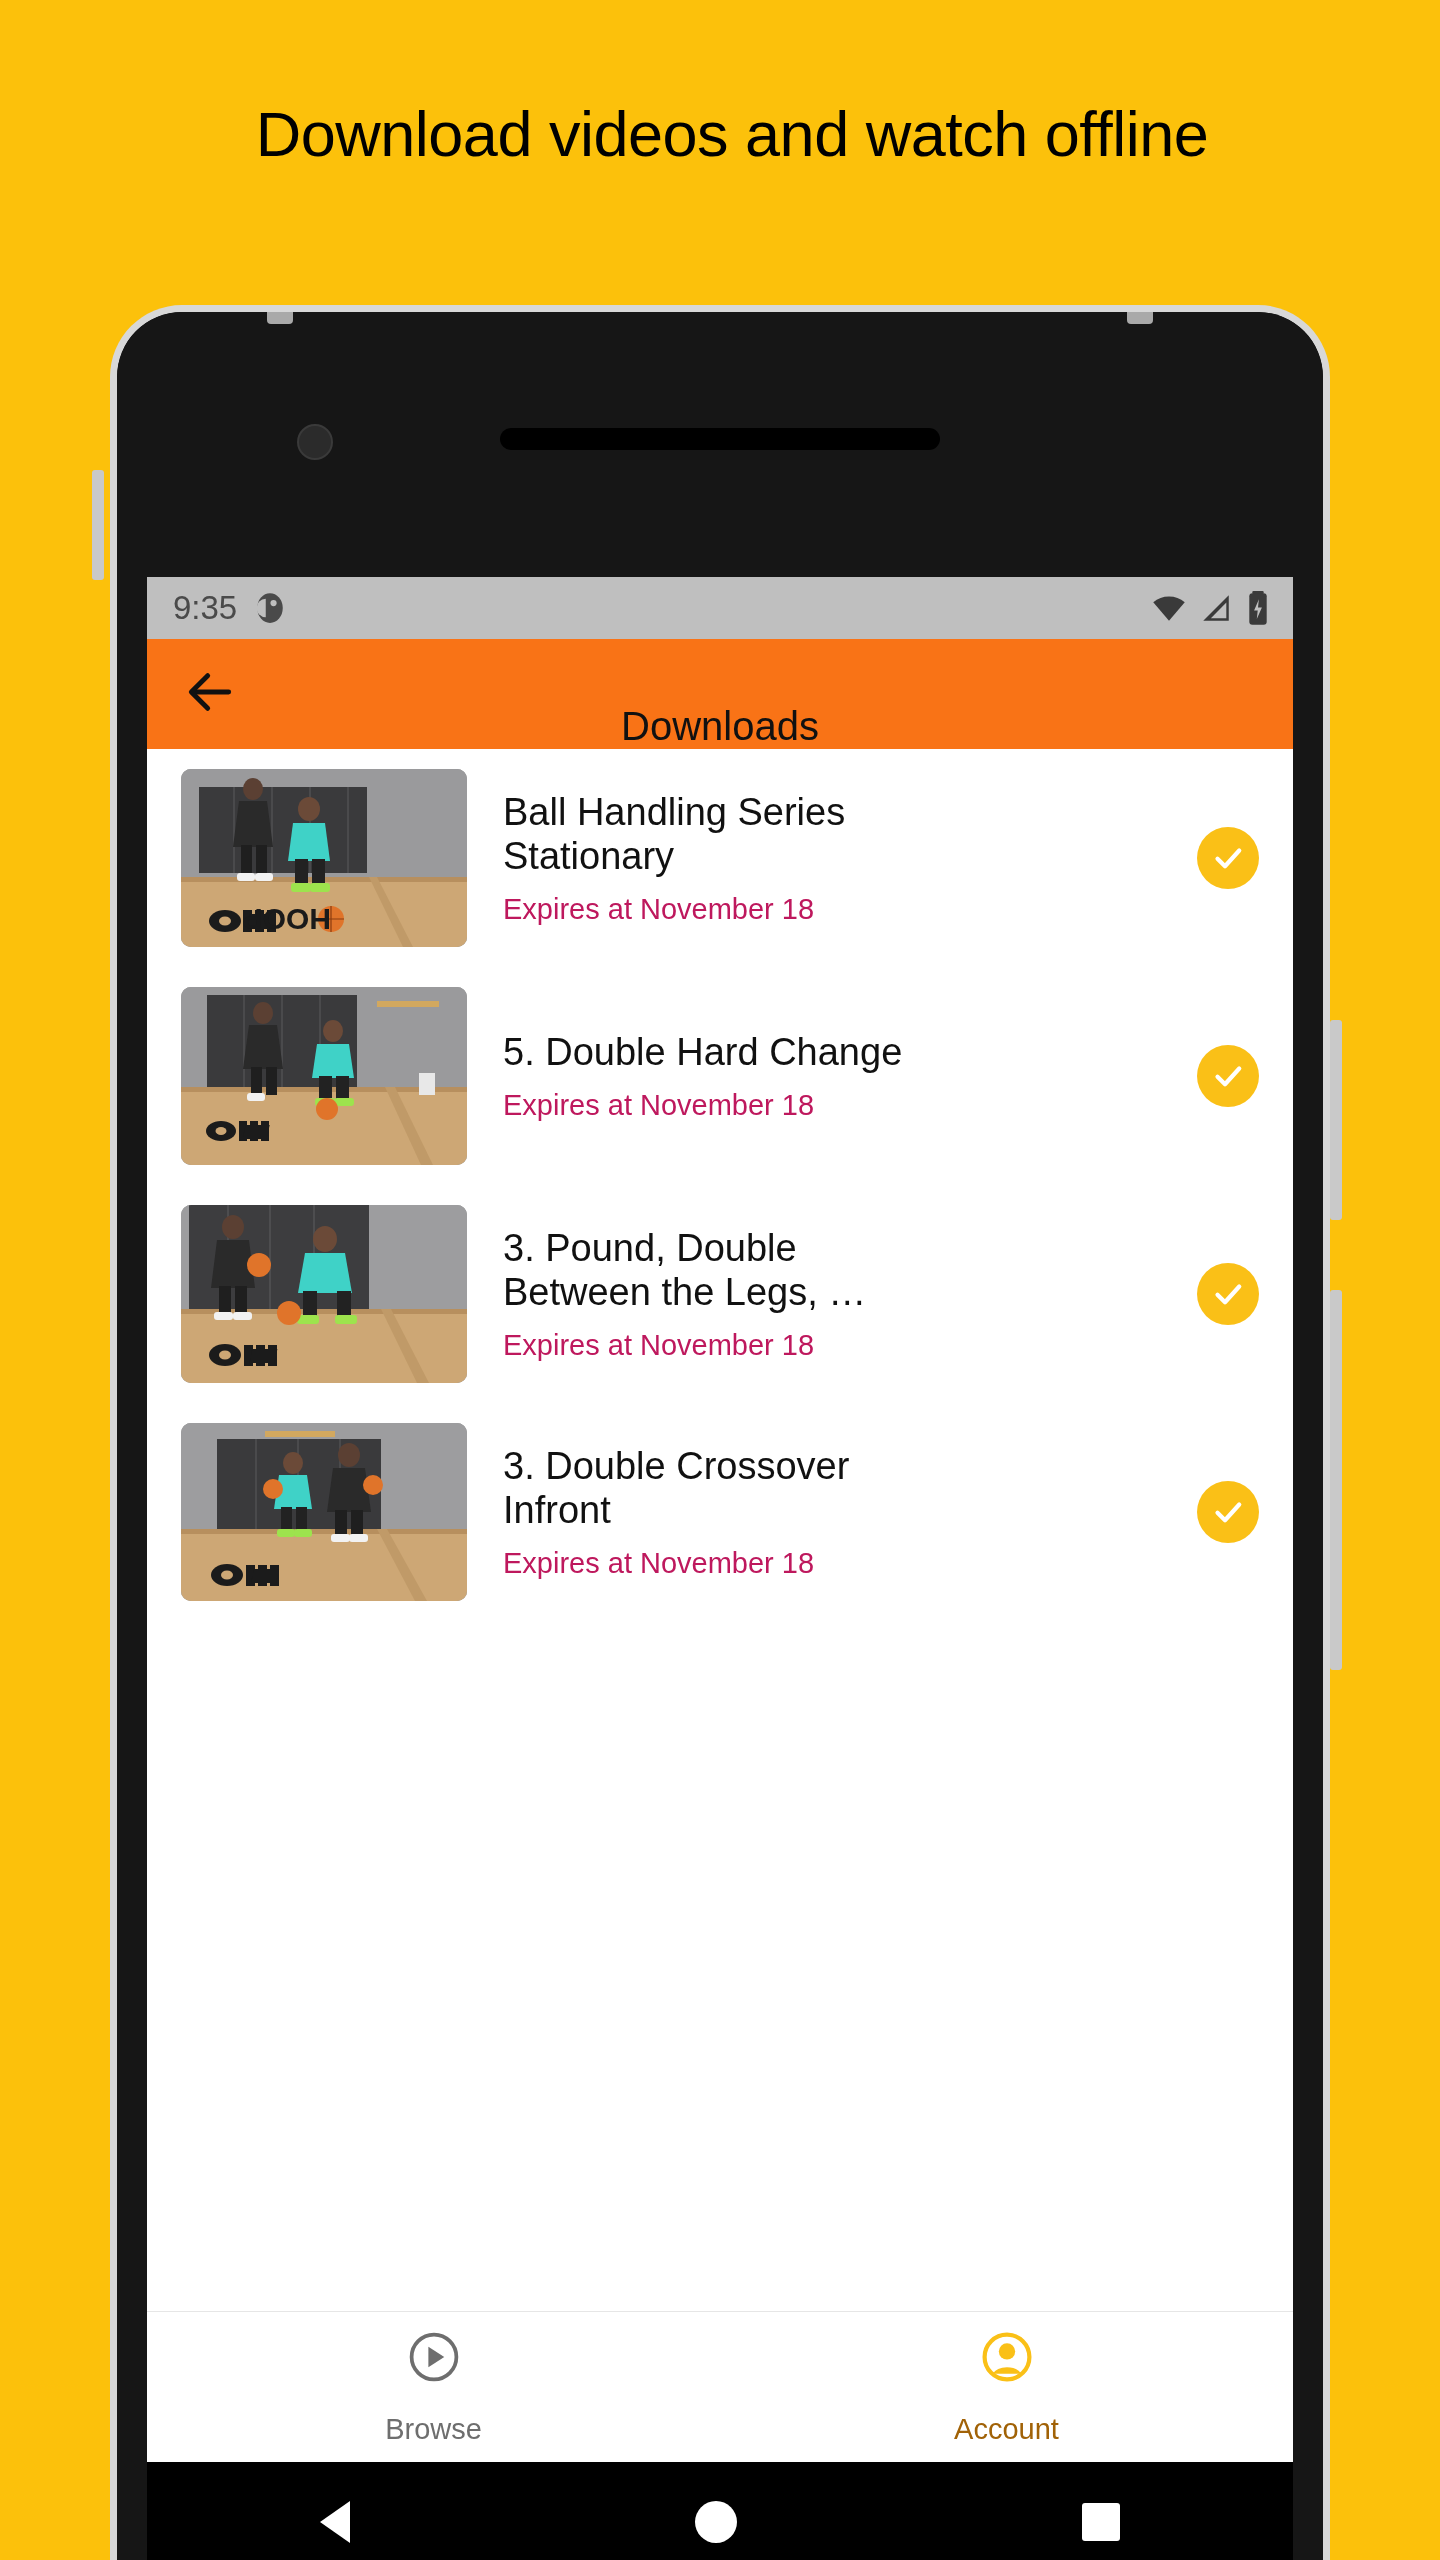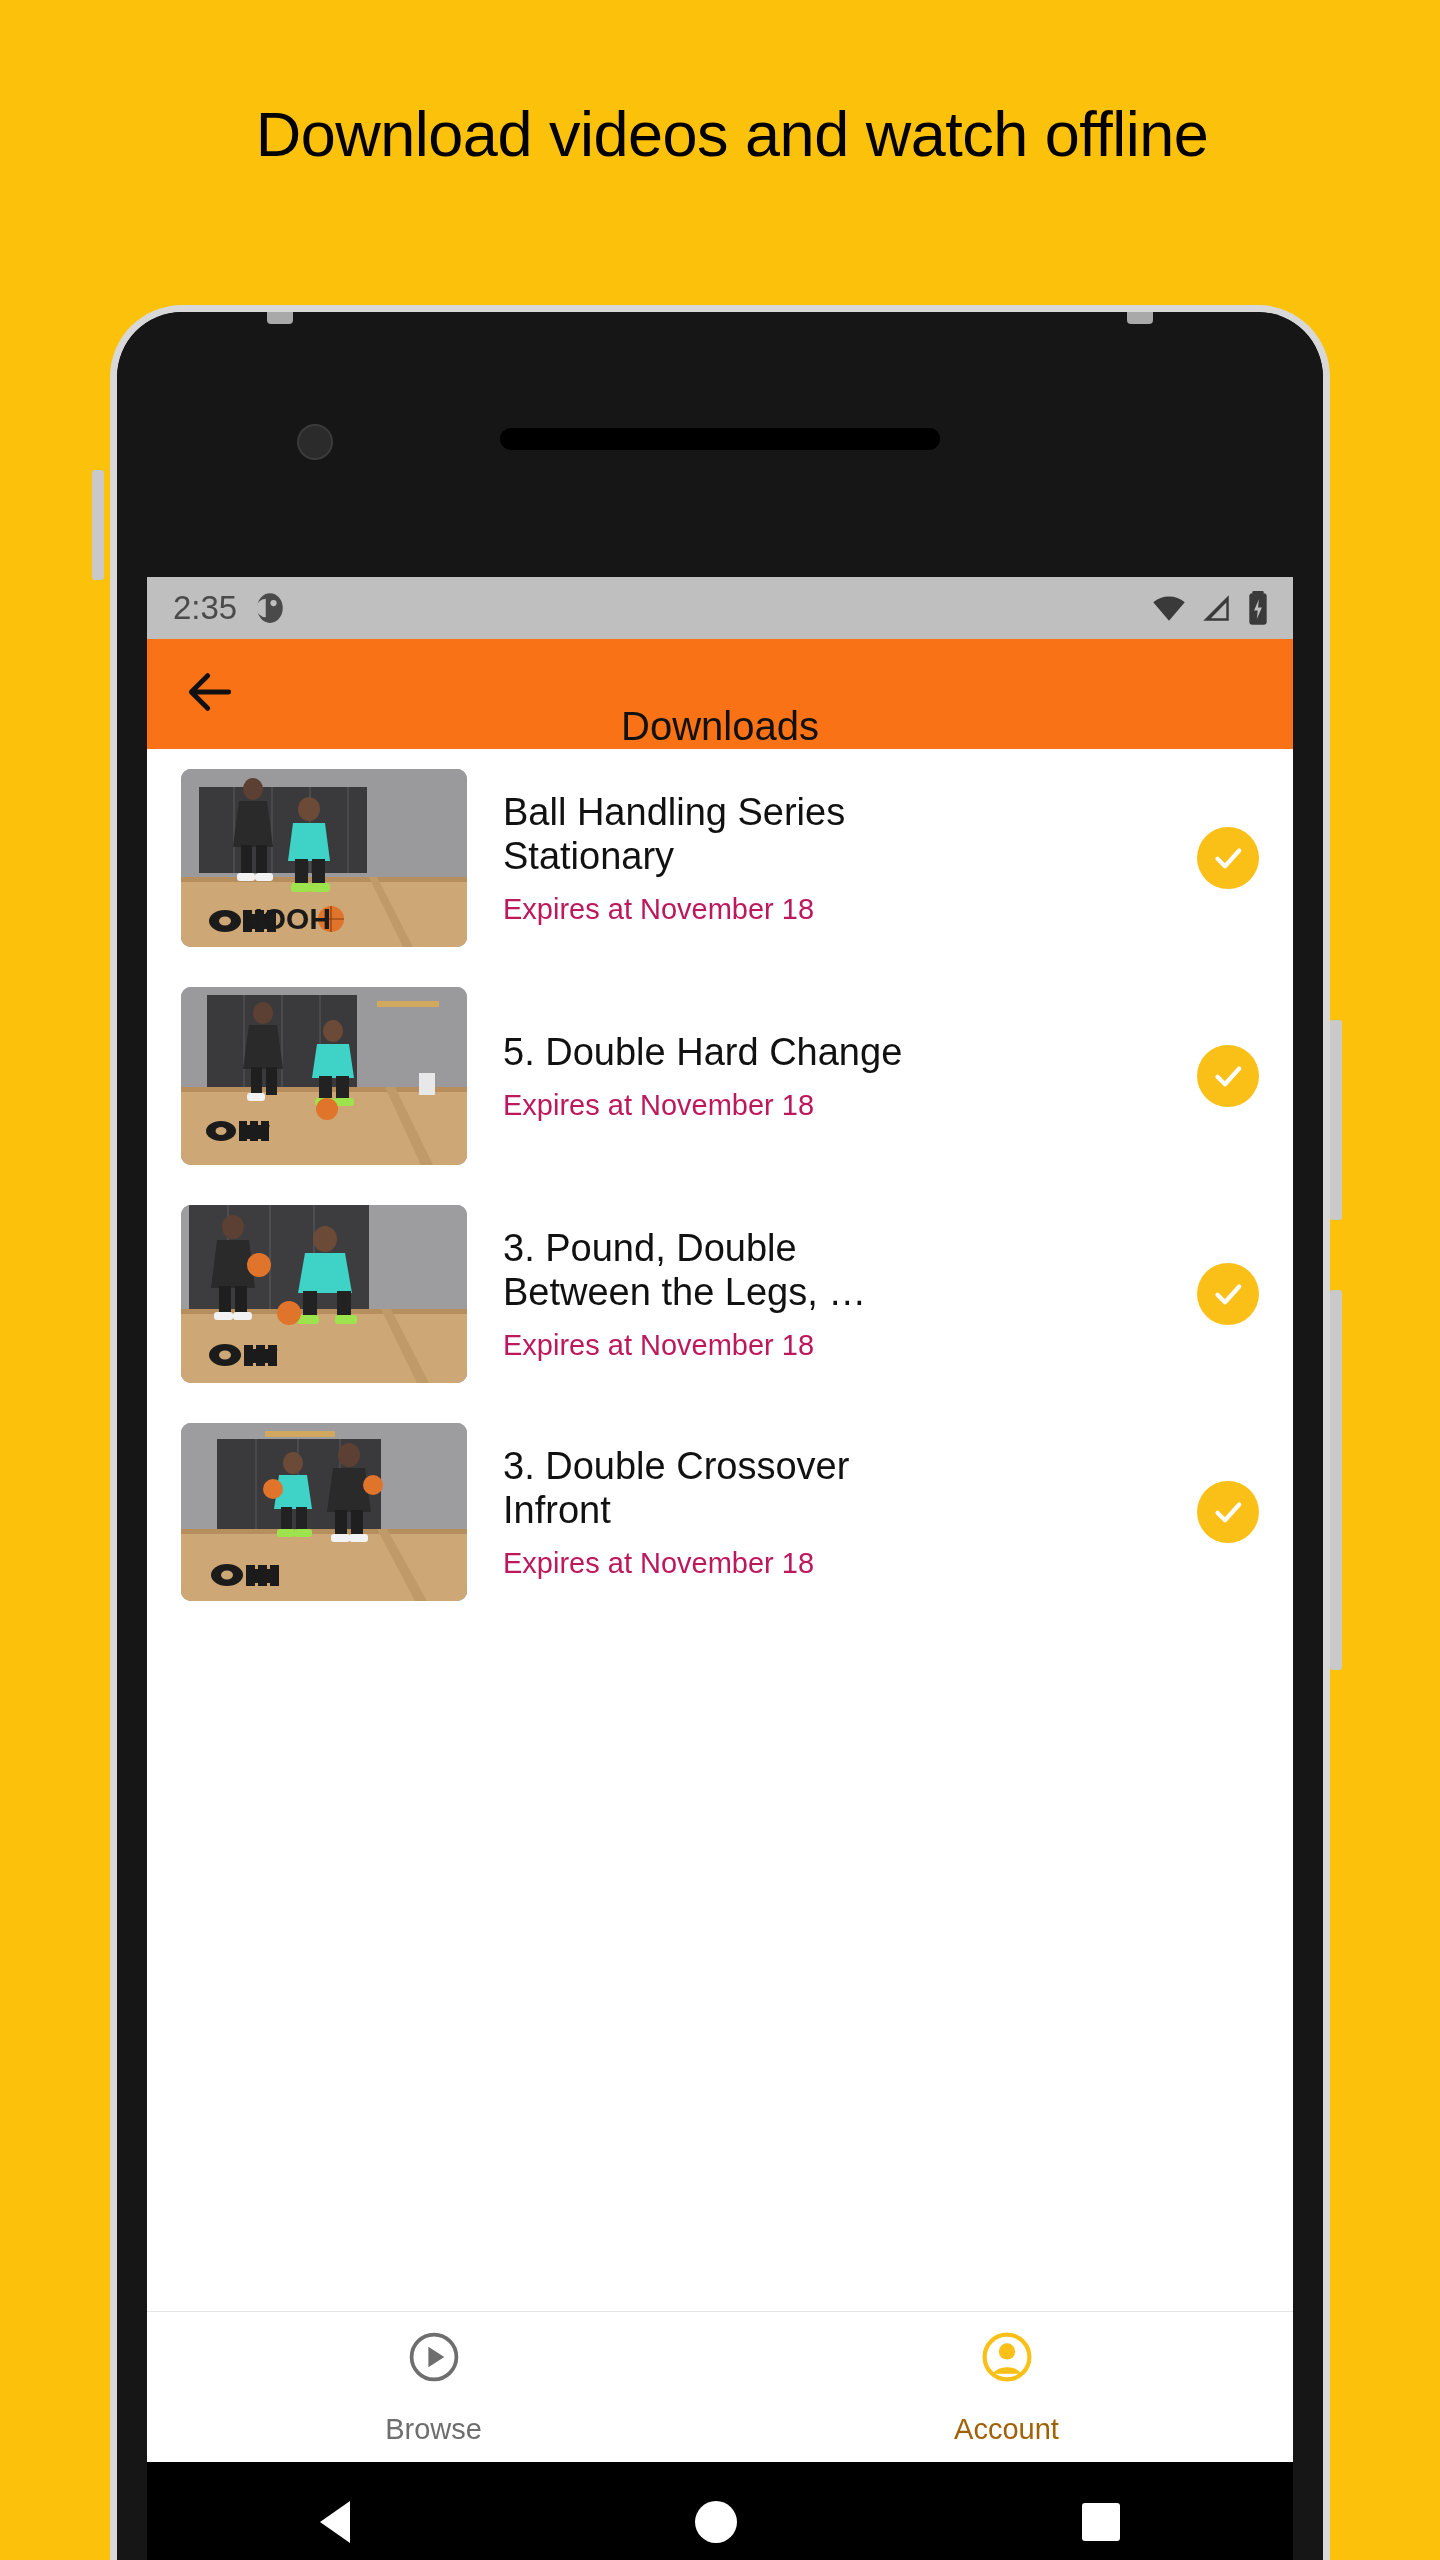--- a/index.html
+++ b/index.html
@@ -264,21 +264,21 @@
       <div class="notch-tab l"></div>
       <div class="notch-tab r"></div>
       <div class="front-camera"></div>
       <div class="speaker-slot"></div>
     </div>
 
     <div class="screen">
 
       <div class="status-bar">
         <div class="status-left">
-          <span class="status-clock">2:35</span>
+          <span class="status-clock">9:35</span>
           <span>
             <svg class="st-ico" width="34" height="34" viewBox="0 0 24 24">
               <ellipse cx="12" cy="12" rx="9" ry="10.5" fill="#4a4a4a"></ellipse>
               <path d="M9 5.5 a5 5 0 0 0 0 13 z" fill="#bfbfbf"></path>
               <circle cx="14.5" cy="8.5" r="2.2" fill="#bfbfbf"></circle>
             </svg>
           </span>
         </div>
         <div class="status-right">
           <span>

